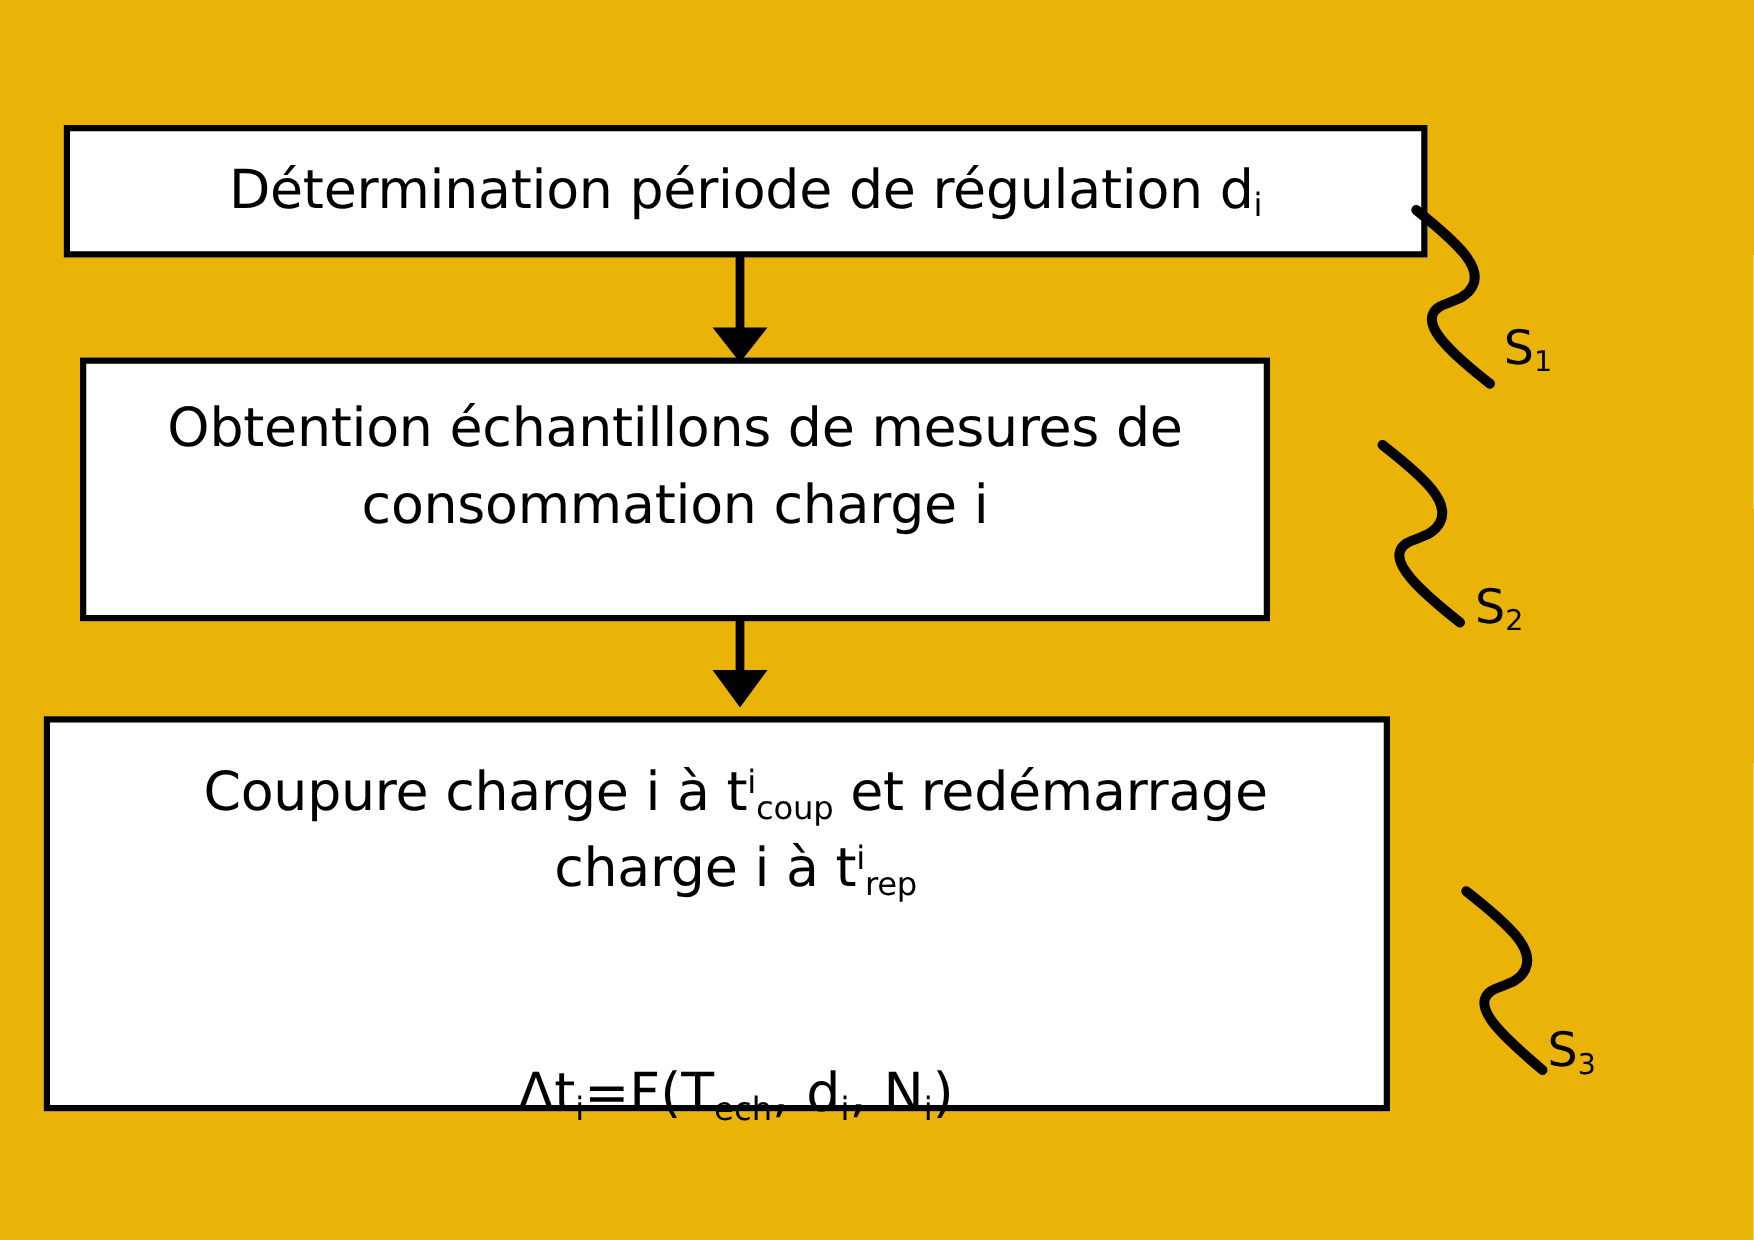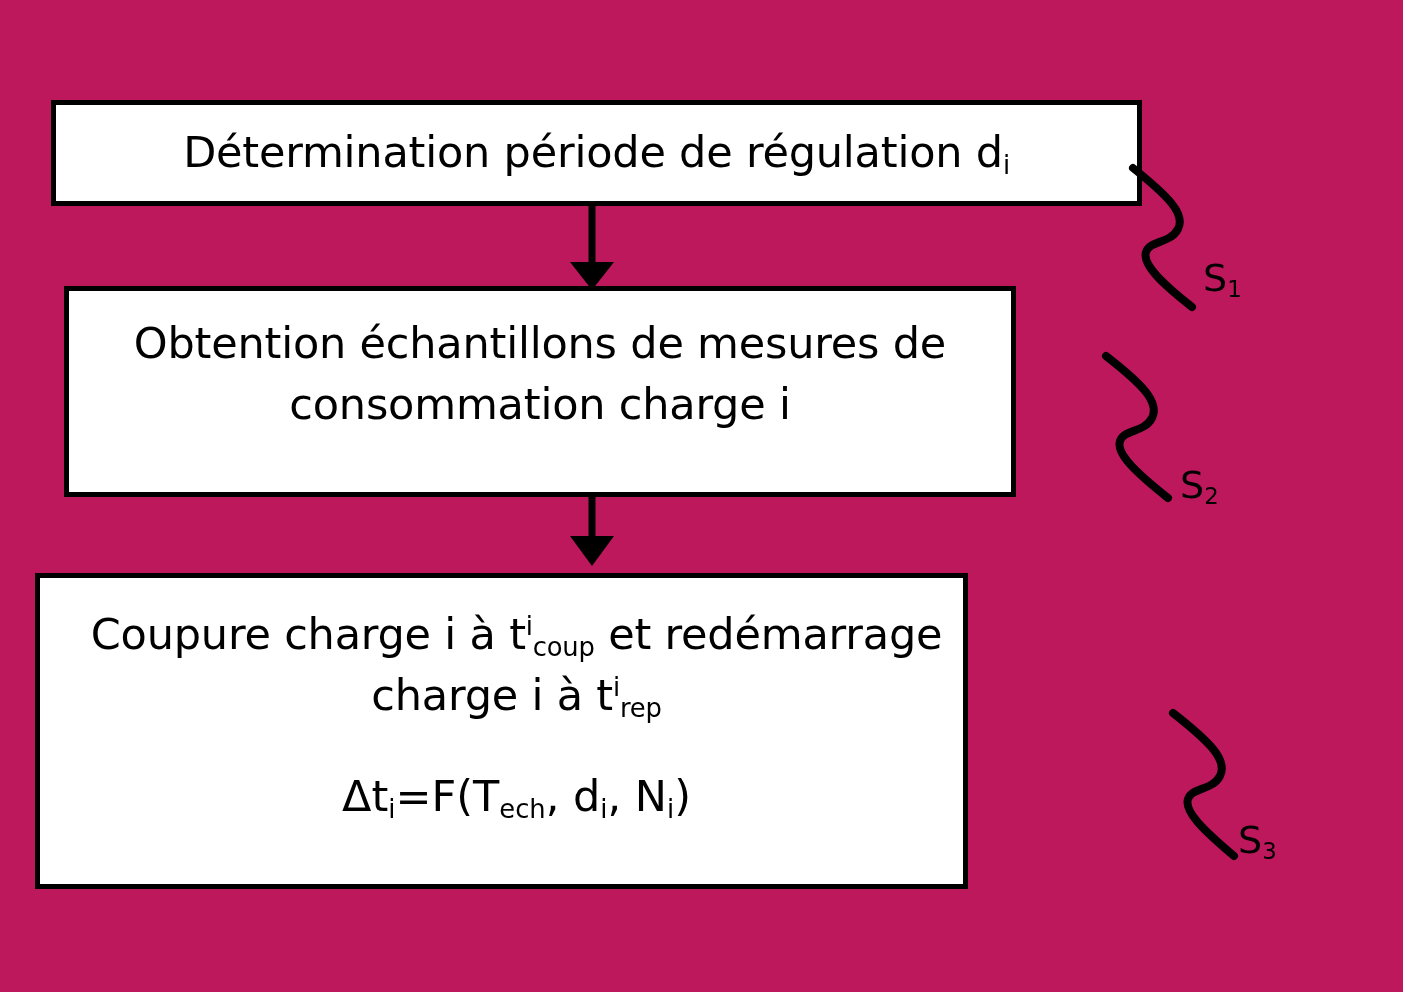--- a/index.html
+++ b/index.html
@@ -5,21 +5,21 @@
 <style>
   html, body {
     margin: 0;
     padding: 0;
     background: #ffffff;
   }
   #canvas {
     position: relative;
     width: 1403px;
     height: 992px;
-    background: #be185d;
+    background: #eab308;
     font-family: "DejaVu Sans", sans-serif;
     overflow: hidden;
   }
   .box {
     position: absolute;
     border: 5px solid #000000;
     background: #ffffff;
     box-sizing: border-box;
     display: flex;
     flex-direction: column;
@@ -45,30 +45,30 @@
   #box-2 {
     left: 64px;
     top: 286px;
     width: 952px;
     height: 211px;
     padding-top: 22px;
   }
   #box-3 {
     left: 35px;
     top: 573px;
-    width: 933px;
+    width: 1077px;
     height: 316px;
     padding-top: 26px;
     padding-left: 30px;
   }
   #box-3 .formula {
     font-size: 43px;
     line-height: 1.42;
     white-space: nowrap;
-    margin-top: 40px;
+    margin-top: 119px;
   }
   sub {
     font-size: 0.60em;
     vertical-align: baseline;
     position: relative;
     bottom: -0.26em;
     line-height: 0;
   }
   sup {
     font-size: 0.60em;

